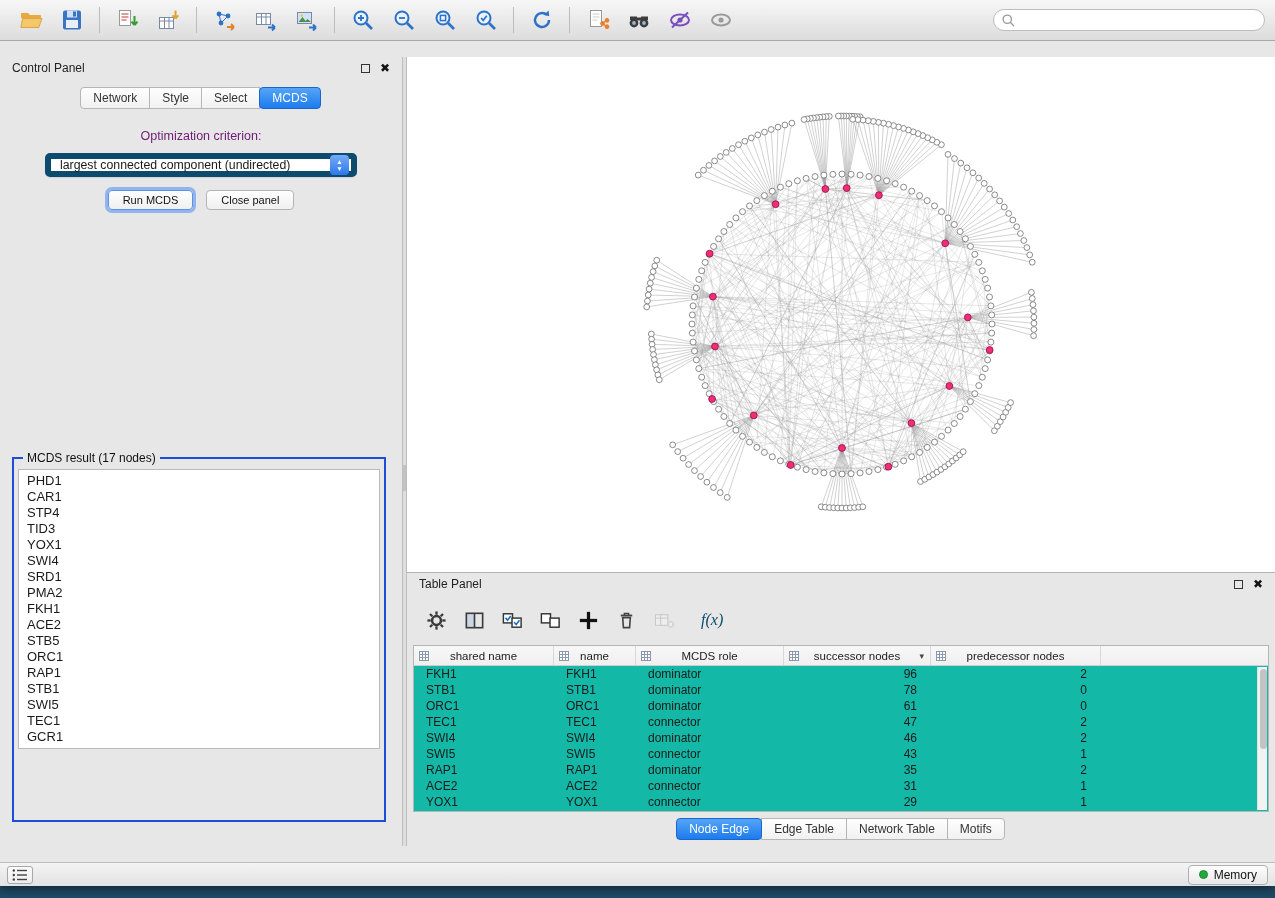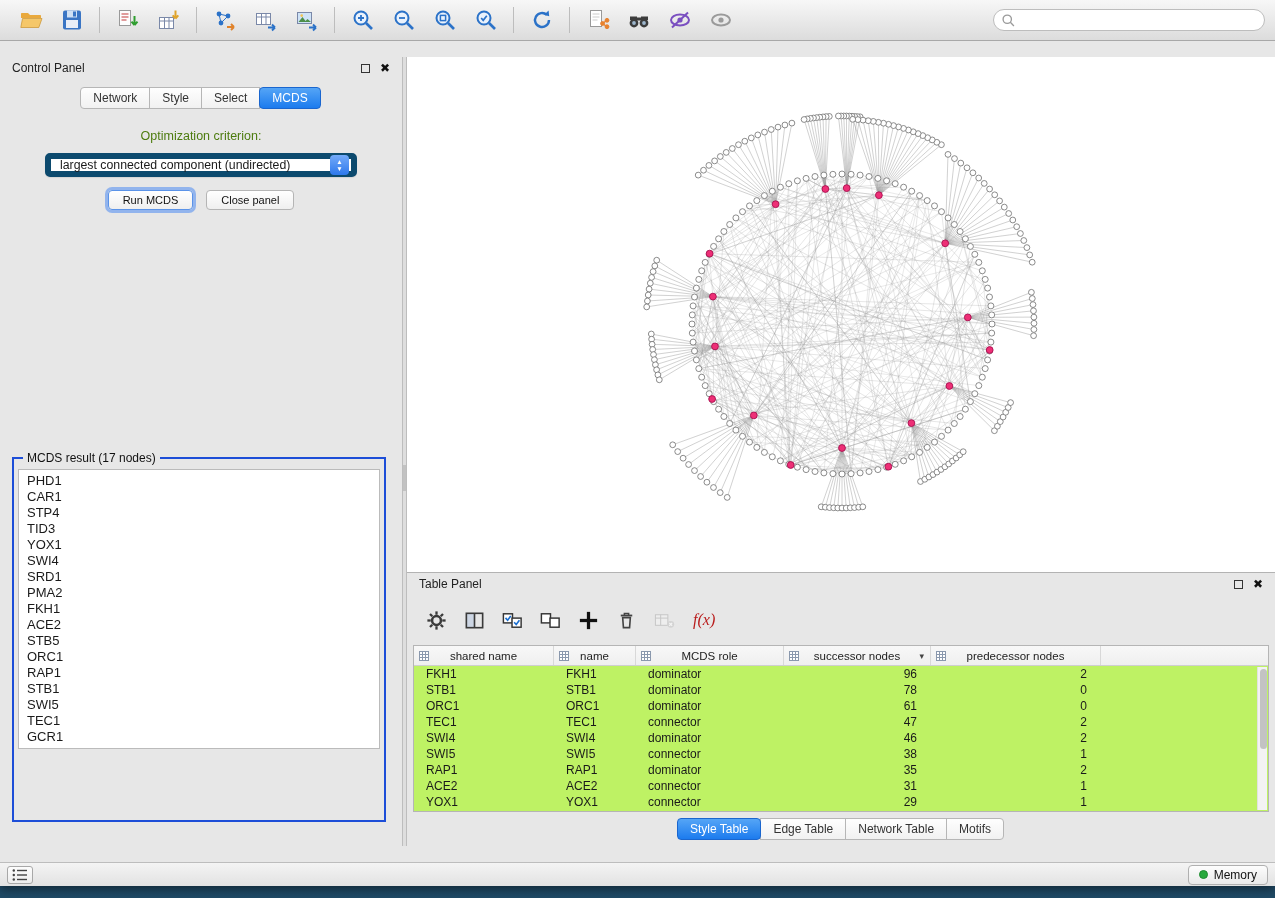--- a/index.html
+++ b/index.html
@@ -26,21 +26,21 @@
   .float-btn { width:9px; height:9px; border:1.5px solid #333; display:inline-block; }
   .close-x { font-size:12px; color:#111; line-height:1; cursor:default; }
 
   .cp-tabs { display:flex; justify-content:center; padding:8px 0 6px; }
   .tab { font-size:12px; padding:3px 12px; background:linear-gradient(#fefefe,#f1f1f1); border:1px solid #b6b6b6; margin-left:-1px; color:#333; position:relative; }
   .tab:first-child { border-radius:4px 0 0 4px; }
   .tab:last-child { border-radius:0 4px 4px 0; }
   .tab.active { background:linear-gradient(#55a5f6,#1c7bee); color:#fff; border:1px solid #1a66cf; border-radius:4px; z-index:1; }
 
   .cp-body { flex:1; display:flex; flex-direction:column; min-height:0; }
-  .opt-label { text-align:center; font-size:12.5px; margin-top:14px; color:#4d7c0f; }
+  .opt-label { text-align:center; font-size:12.5px; margin-top:14px; color:#701a75; }
   .dropdown { width:312px; height:24px; margin:10px auto 0; background:#fff; border:6px solid #0c4a6e; border-radius:5px; display:flex; align-items:center; box-shadow:0 1px 1px rgba(0,0,0,.08); }
   .dd-text { flex:1; padding:0 9px; font-size:12.3px; white-space:nowrap; overflow:hidden; }
   .dd-stepper { width:19px; height:20px; margin-right:2px; background:linear-gradient(#74aaf9,#2e78ec); border-radius:4px; color:#fff; display:flex; flex-direction:column; align-items:center; justify-content:center; font-size:6.5px; line-height:1.1; }
   .cp-buttons { display:flex; justify-content:center; gap:13px; margin-top:13px; }
   .btn { font-family:"Liberation Sans",sans-serif; font-size:11px; padding:3px 14px; background:linear-gradient(#ffffff,#efefef); border:1px solid #b5b5b5; border-radius:4px; color:#111; }
   .btn.run { box-shadow:0 0 0 3px rgba(77,139,242,.55); border-color:#5b93e8; }
 
   .mcds-fieldset { margin:auto 16px 24px 12px; height:371px; border:2px solid #1d4ed8; padding:4px; background:transparent; }
   .mcds-fieldset legend { font-size:12px; padding:0 4px; margin-left:5px; color:#111; }
   .mcds-list { background:#fff; border:1px solid #bbb; height:100%; overflow:hidden; padding:3px 0; font-size:13px; }
@@ -58,22 +58,22 @@
   .light { width:12px; height:12px; border-radius:50%; }
   .net-title { position:absolute; left:0; right:0; text-align:center; font-size:12.3px; color:#111; }
   .net-canvas { flex:1; background:#fff; position:relative; overflow:hidden; }
   .net-canvas svg { position:absolute; inset:0; }
 
   
   .table-panel { flex:1; display:flex; flex-direction:column; background:#e7e7e7; border-top:1px solid #b3b3b3; min-height:0; }
   .tp-toolbar { height:50px; flex:0 0 50px; display:flex; align-items:center; gap:11px; padding:0 16px; }
   .tp-icon { width:27px; height:27px; display:flex; align-items:center; justify-content:center; border-radius:3px; }
   .tp-icon svg { width:23px; height:23px; }
-  .fx-label { font-family:"Liberation Serif",serif; font-style:italic; color:#b91c1c; font-size:16px; margin-left:4px; }
-  .table-outer { flex:1; margin:0 6px; background:#bef264; border:1px solid #b5b5b5; display:flex; flex-direction:column; min-height:0; position:relative; overflow:hidden; }
+  .fx-label { font-family:"Liberation Serif",serif; font-style:italic; color:#0c4a6e; font-size:16px; margin-left:12px; }
+  .table-outer { flex:1; margin:0 6px; background:#14b8a6; border:1px solid #b5b5b5; display:flex; flex-direction:column; min-height:0; position:relative; overflow:hidden; }
   .t-header { display:flex; height:20px; flex:0 0 20px; background:linear-gradient(#f8f8f8,#efefef); border-bottom:1px solid #cfcfcf; }
   .th { position:relative; display:flex; align-items:center; justify-content:center; border-right:1px solid #d8d8d8; font-size:11.5px; color:#222; }
   .th .hicon { position:absolute; left:5px; top:5px; }
   .th .caret { position:absolute; right:6px; font-size:9px; color:#444; }
   .th-fill { flex:1; border-right:none; }
   .c0 { width:140px; } .c1 { width:82px; } .c2 { width:148px; } .c3 { width:147px; } .c4 { width:170px; }
   .t-body { flex:1; overflow:hidden; }
   .tr { display:flex; height:16px; line-height:16px; font-size:12px; }
   .td { padding:0 12px; white-space:nowrap; overflow:hidden; }
   .td.num { text-align:right; padding-right:14px; }
@@ -1159,21 +1159,21 @@
                   <div class="td c0">SWI4</div>
                   <div class="td c1">SWI4</div>
                   <div class="td c2">dominator</div>
                   <div class="td c3 num">46</div>
                   <div class="td c4 num">2</div>
                 </div>
                 <div class="tr">
                   <div class="td c0">SWI5</div>
                   <div class="td c1">SWI5</div>
                   <div class="td c2">connector</div>
-                  <div class="td c3 num">38</div>
+                  <div class="td c3 num">43</div>
                   <div class="td c4 num">1</div>
                 </div>
                 <div class="tr">
                   <div class="td c0">RAP1</div>
                   <div class="td c1">RAP1</div>
                   <div class="td c2">dominator</div>
                   <div class="td c3 num">35</div>
                   <div class="td c4 num">2</div>
                 </div>
                 <div class="tr">
@@ -1197,21 +1197,21 @@
                   <div class="td c3 num">18</div>
                   <div class="td c4 num">0</div>
                 </div>
               </div>
           <div class="t-scroll">
                 <div class="t-thumb"></div>
               </div>
         </div>
 
         <div class="tp-tabs" id="tp-tabs">
-              <div class="tab active">Style Table</div>
+              <div class="tab active">Node Edge</div>
               <div class="tab">Edge Table</div>
               <div class="tab">Network Table</div>
               <div class="tab">Motifs</div>
             </div>
       </div>
     </div>
   </div>
 
   <div class="status-bar">
     <div class="list-btn">

